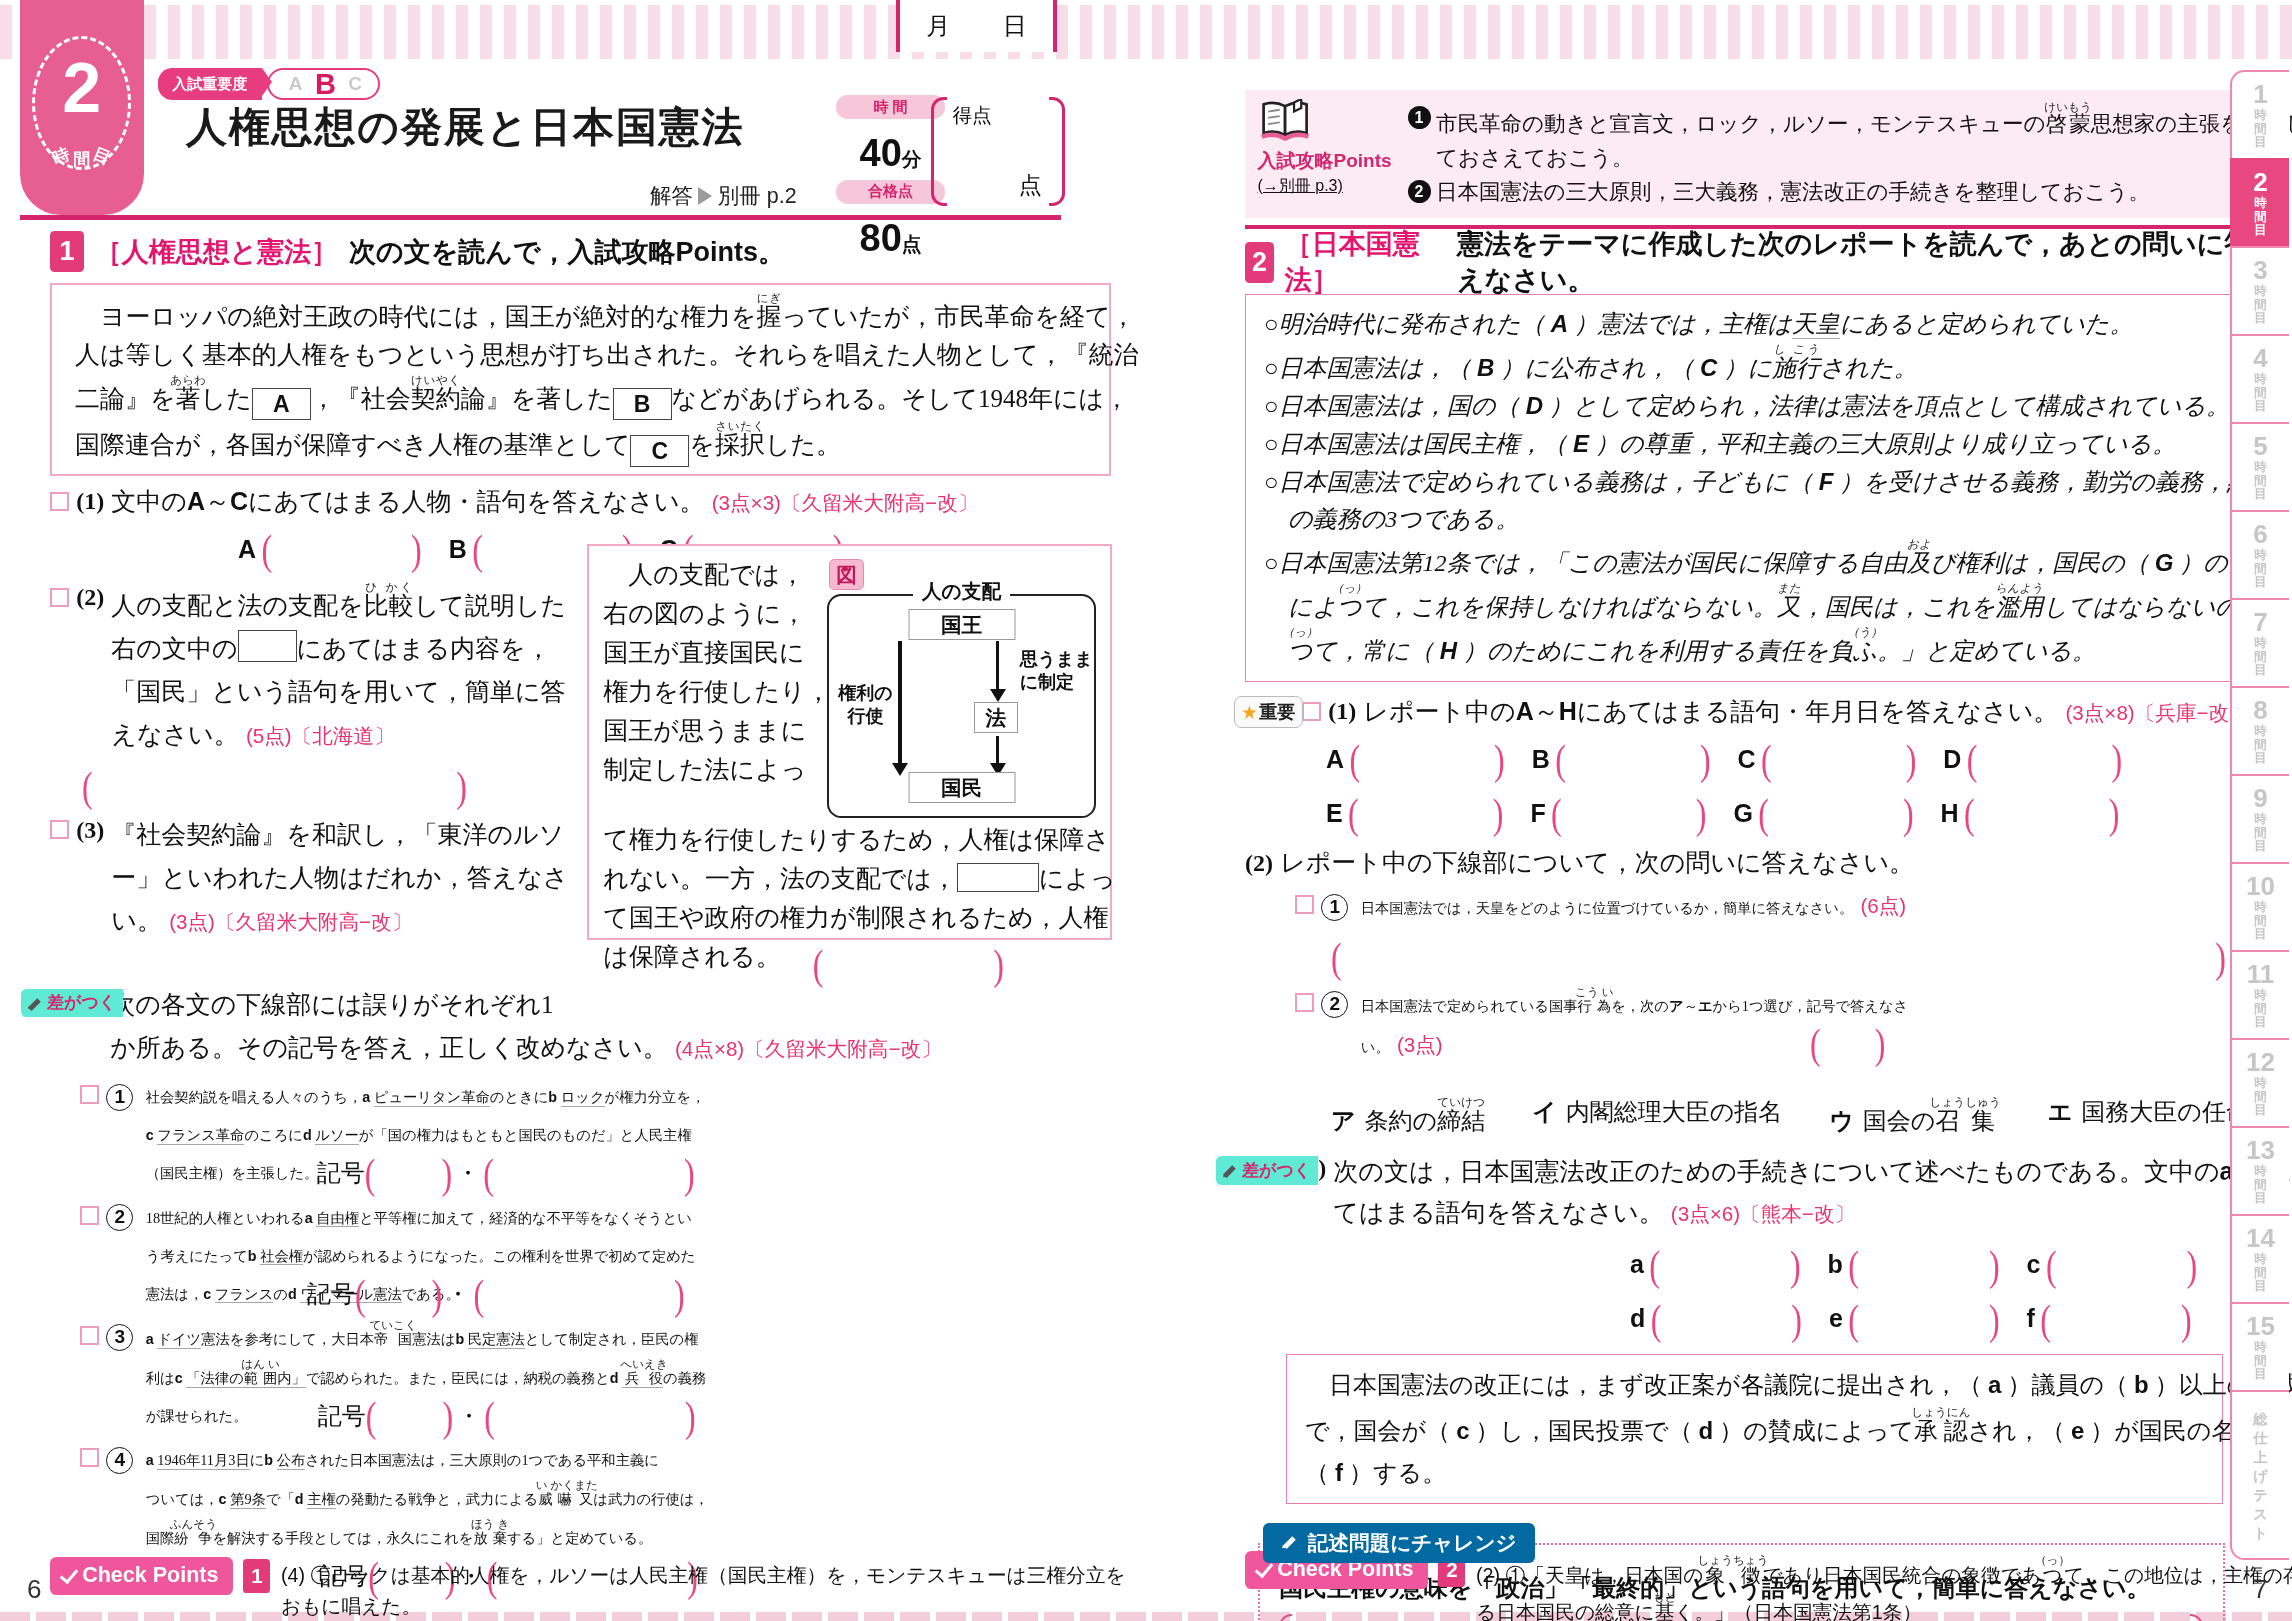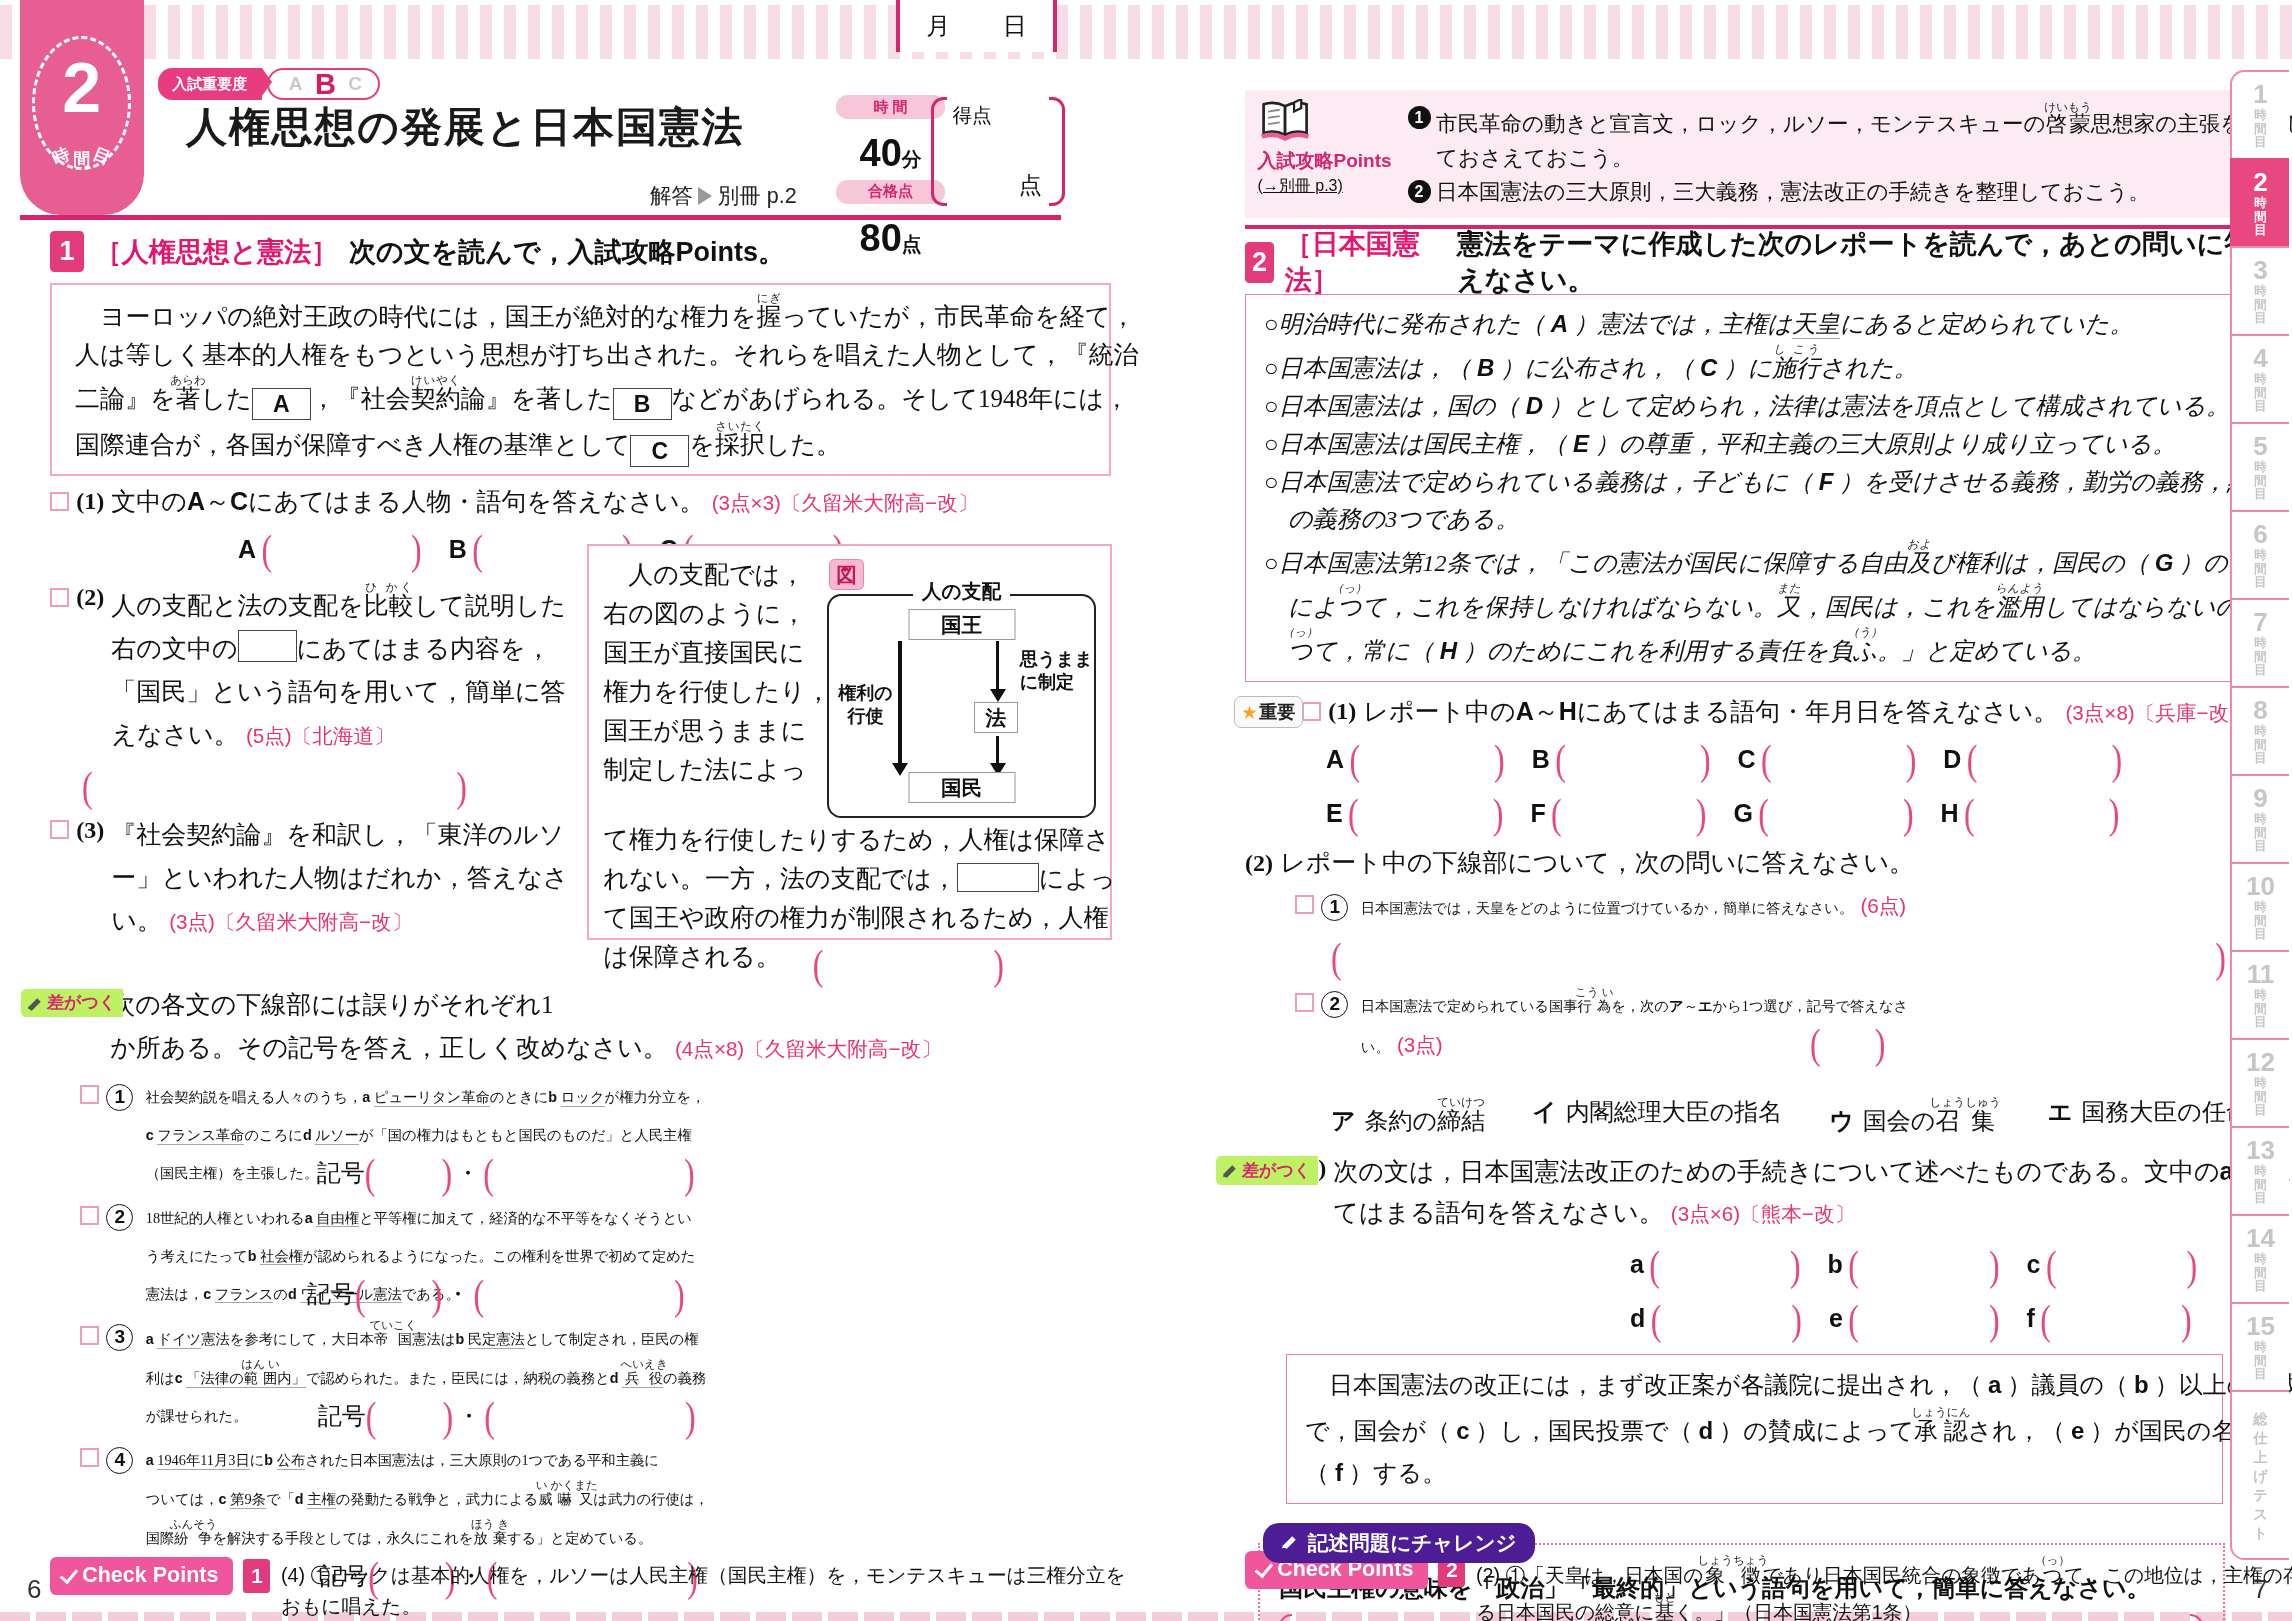--- a/index.html
+++ b/index.html
@@ -92,21 +92,21 @@
   .kdot{margin:0 3.6px;}
   .ansr{position:absolute;right:23px;top:0;display:inline-flex;align-items:center;}
   .agap{width:54px;}
   .ansline{display:flex;justify-content:space-between;align-items:center;height:43px;}
 
   .p2block .qbody,.p3block .qbody{line-height:43px;}
   .p2ans{margin:0 0 5.4px 32px;width:385px;}
   .p3block{position:relative;}
   .p3ans{position:absolute;right:107px;bottom:-38px;display:inline-flex;align-items:center;}
   .p3gap{width:170px;}
-  .sabadge{position:absolute;left:-29px;top:5.4px;background:#bef264;border-radius:5.4px 0 0 5.4px;
+  .sabadge{position:absolute;left:-29px;top:5.4px;background:#5eead4;border-radius:5.4px 0 0 5.4px;
     padding:2.7px 7.2px 2.7px 5.4px;font:bold 17px "Liberation Sans",sans-serif;color:#d6256f;
     display:inline-flex;align-items:center;gap:3.6px;z-index:2;}
   .impbadge{position:absolute;left:-68px;top:1.8px;border:1.8px solid #bbb;border-radius:7.2px;
     background:#fafafa;padding:2.7px 7.2px;font:bold 18px "Liberation Sans",sans-serif;color:#222;
     display:inline-flex;align-items:center;gap:2.7px;}
   .star{color:#f5a623;font-size:16px;}
   .ibody{line-height:38px;margin-left:5.4px;}
   .qitem{display:flex;margin-bottom:6.3px;position:relative;}
   .onum{flex:none;width:27px;height:27px;border:1.8px solid #111;border-radius:50%;text-align:center;
     font:bold 19px "Liberation Sans",sans-serif;line-height:24px;margin:5.4px 7.2px 0 0;}
@@ -153,21 +153,21 @@
   .cnum.empty{visibility:hidden;}
   .hrule2{height:4.5px;background:var(--accD);margin:0 0 12.5px 0;}
   .repbox{border:1.8px solid #e87fae;padding:10.7px 18px;font-size:24px;line-height:37px;margin-bottom:12.5px;font-style:italic;}
   .rslots{margin-left:57px;}
   .rslots .sgap{width:134px;}
   .optrow{display:flex;gap:47px;margin:5.4px 0 12.5px 57px;font-size:24px;}
   .opt b{font:bold 24px "Liberation Sans",sans-serif;margin-right:9px;}
   .amendbox{border:1.8px solid #e87fae;padding:9px 18px;font-size:24px;line-height:41px;
     margin:12.5px 0 0 41px;width:937px;}
   .chal{position:relative;margin:39px 0 0 12.5px;width:967px;}
-  .chalbadge{position:absolute;left:5.4px;top:-19.7px;background:#4c1d95;color:#fff;border-radius:16px;
+  .chalbadge{position:absolute;left:5.4px;top:-19.7px;background:#0369a1;color:#fff;border-radius:6px;
     padding:6.3px 18px;font:bold 20.6px "Liberation Sans",sans-serif;display:inline-flex;gap:7.2px;align-items:center;z-index:2;}
   .chalbox{border:2.7px dotted #e96fa2;padding:27px 19.7px 16px;min-height:125px;}
   .chaltext{font:bold 24px "Liberation Sans",sans-serif;margin-bottom:10.7px;}
   .bigans{display:flex;height:56px;}
   .bigans .brk{border-width:2.7px;border-color:var(--acc);width:12.5px;}
   .bigans .mid{flex:1;}
 
   .cp{position:absolute;display:flex;align-items:flex-start;gap:10.7px;}
   .cp-left{left:50px;top:1557px;width:1066px;}
   .cp-right{left:1245px;top:1551px;width:1008px;}

